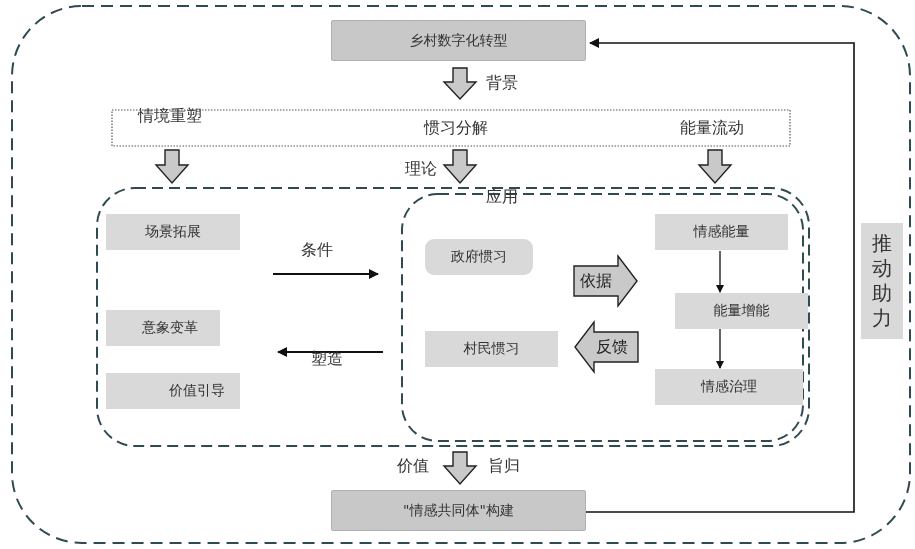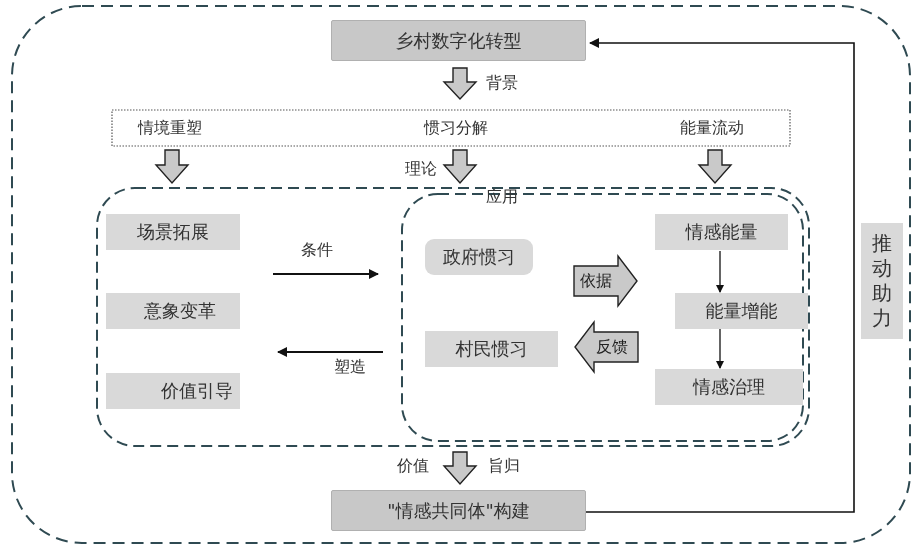--- a/index.html
+++ b/index.html
@@ -1,20 +1,20 @@
 <!DOCTYPE html>
 <html><head>
 <meta charset="utf-8">
 <style>
   html, body { margin:0; padding:0; background:#ffffff; }
   body { width:915px; height:549px; position:relative; overflow:hidden;
          font-family:"DejaVu Sans", "Liberation Sans", sans-serif; color:#222; }
   svg.lines { position:absolute; left:0; top:0; width:915px; height:549px; }
   .box { position:absolute; background:#d9d9d9; display:flex; align-items:center; justify-content:center;
-         font-size:18px; color:#333; box-sizing:border-box; }
+         font-size:14px; color:#333; box-sizing:border-box; }
   .box.dark { background:#c8c8c8; border:1px solid #b0b0b0; border-radius:2px; }
   .lbl { position:absolute; font-size:16px; color:#333; white-space:nowrap; }
   .vbox { position:absolute; background:#d9d9d9; display:flex; flex-direction:column; align-items:center;
           justify-content:center; font-size:20px; line-height:25px; color:#333; }
   .blockarrow-text { position:absolute; font-size:16px; color:#222; }
 </style>
 </head>
 <body>
 
 <svg class="lines" viewBox="0 0 915 549">
@@ -62,33 +62,33 @@
   <line x1="720" y1="251" x2="720" y2="292" stroke="#111" stroke-width="1.3" marker-end="url(#ahs)"></line>
   <line x1="720" y1="329" x2="720" y2="368" stroke="#111" stroke-width="1.3" marker-end="url(#ahs)"></line>
 
   <polyline points="586,512 854,512 854,43 590,43" fill="none" stroke="#111" stroke-width="1.6" marker-end="url(#ah)"></polyline>
 </svg>
 
 <div class="box dark" style="left:331px;top:20px;width:255px;height:41px;">乡村数字化转型</div>
 
 <div class="lbl" style="left:486px;top:73px;">背景</div>
 
-<div class="lbl" style="left:138px;top:118px;">情境重塑</div>
+<div class="lbl" style="left:138px;top:106px;">情境重塑</div>
 <div class="lbl" style="left:424px;top:118px;">惯习分解</div>
 <div class="lbl" style="left:680px;top:118px;">能量流动</div>
 
 <div class="lbl" style="left:405px;top:159px;">理论</div>
 <div class="lbl" style="left:486px;top:159px;margin-top:28px;">应用</div>
 
 <div class="box" style="left:106px;top:214px;width:134px;height:36px;">场景拓展</div>
-<div class="box" style="left:106px;top:293px;width:134px;height:36px;padding-left:14px;">意象变革</div>
+<div class="box" style="left:106px;top:310px;width:114px;height:36px;padding-left:14px;">意象变革</div>
 <div class="box" style="left:106px;top:373px;width:134px;height:36px;padding-left:48px;">价值引导</div>
 
 <div class="lbl" style="left:301px;top:240px;">条件</div>
-<div class="lbl" style="left:311px;top:357px;margin-left:23px;">塑造</div>
+<div class="lbl" style="left:311px;top:349px;">塑造</div>
 
 <div class="box" style="left:425px;top:239px;width:108px;height:36px;border-radius:9px;">政府惯习</div>
 <div class="box" style="left:425px;top:331px;width:133px;height:36px;">村民惯习</div>
 
 <div class="blockarrow-text" style="left:580px;top:271px;">依据</div>
 <div class="blockarrow-text" style="left:596px;top:337px;">反馈</div>
 
 <div class="box" style="left:655px;top:214px;width:133px;height:36px;">情感能量</div>
 <div class="box" style="left:675px;top:293px;width:133px;height:36px;">能量增能</div>
 <div class="box" style="left:655px;top:369px;width:148px;height:36px;">情感治理</div>

